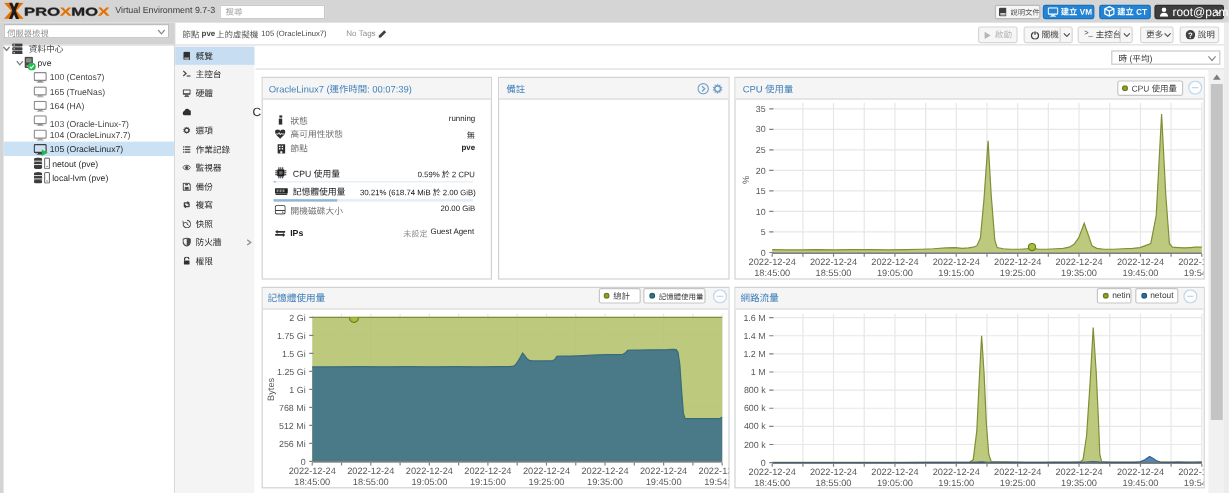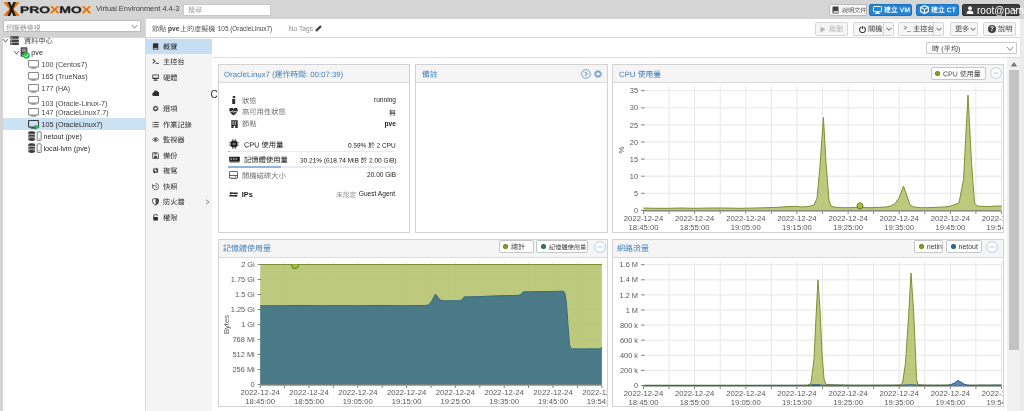--- a/index.html
+++ b/index.html
@@ -22,21 +22,21 @@
         <path d="M4.8 0.0 3.1 -2.6 1.5 0.0H0.1L2.3 -3.4L0.3 -6.5H1.7L3.1 -4.2L4.6 -6.5H6.0L4.0 -3.4L6.2 0.0Z" fill="#e57000" stroke="#e57000" stroke-width="0.35"></path>
       </g>
       <g transform="translate(26.64,0)">
         <path d="M6.0 0.0V-3.9Q6.0 -4.1 6.0 -4.2Q6.0 -4.3 6.0 -5.3Q5.7 -4.1 5.6 -3.6L4.4 0.0H3.4L2.3 -3.6L1.8 -5.3Q1.8 -4.3 1.8 -3.9V0.0H0.6V-6.5H2.4L3.6 -2.9L3.7 -2.5L3.9 -1.6L4.2 -2.7L5.4 -6.5H7.2V0.0Z M14.7 -3.3Q14.7 -2.3 14.3 -1.5Q13.9 -0.7 13.2 -0.3Q12.5 0.1 11.5 0.1Q9.9 0.1 9.1 -0.8Q8.2 -1.7 8.2 -3.3Q8.2 -4.8 9.1 -5.7Q9.9 -6.6 11.5 -6.6Q13.0 -6.6 13.9 -5.7Q14.7 -4.8 14.7 -3.3ZM13.4 -3.3Q13.4 -4.3 12.9 -4.9Q12.4 -5.5 11.5 -5.5Q10.6 -5.5 10.1 -4.9Q9.6 -4.3 9.6 -3.3Q9.6 -2.2 10.1 -1.6Q10.6 -1.0 11.5 -1.0Q12.4 -1.0 12.9 -1.6Q13.4 -2.2 13.4 -3.3Z" fill="#201e1e" stroke="#201e1e" stroke-width="0.35"></path>
       </g>
       <g transform="translate(41.78,0)">
         <path d="M4.8 0.0 3.1 -2.6 1.5 0.0H0.1L2.3 -3.4L0.3 -6.5H1.7L3.1 -4.2L4.6 -6.5H6.0L4.0 -3.4L6.2 0.0Z" fill="#e57000" stroke="#e57000" stroke-width="0.35"></path>
       </g>
     </g>
   </svg>
-<span style="position:absolute;left:96.0px;top:5.4px;font-size:7.4px;color:#3c3c3c;line-height:1;white-space:pre;">Virtual Environment 4.4-3</span>
+<span style="position:absolute;left:96.0px;top:5.4px;font-size:7.4px;color:#3c3c3c;line-height:1;white-space:pre;">Virtual Environment 9.7-3</span>
 <div class="abs" style="left:183px;top:3.5px;width:88px;height:12px;background:#fff;border:1px solid #c9c9c9"></div>
 <svg style="position:absolute;left:188.0px;top:4.6px;overflow:visible;" width="16" height="10" viewBox="0 -7.00 16 9.45">
     <path d="M2.4 -2.1V-1.7H3.1L2.8 -1.6C3.1 -1.1 3.5 -0.8 3.9 -0.4C3.3 -0.2 2.7 0.0 2.0 0.1C2.1 0.2 2.2 0.4 2.2 0.6C3.0 0.4 3.8 0.2 4.4 -0.1C5.0 0.2 5.7 0.4 6.4 0.6C6.5 0.4 6.7 0.2 6.8 0.1C6.1 -0.0 5.5 -0.2 4.9 -0.4C5.5 -0.8 5.9 -1.3 6.2 -2.0L5.9 -2.1L5.8 -2.1H4.6V-5.9H4.1V-2.1ZM5.5 -1.7C5.2 -1.3 4.9 -1.0 4.4 -0.7C4.0 -1.0 3.6 -1.3 3.4 -1.7ZM4.9 -5.4V-4.9H5.9V-4.2H4.9V-3.8H5.9V-3.1H4.9V-2.6H6.3V-5.4ZM3.5 -5.7C3.3 -5.5 2.8 -5.3 2.4 -5.2V-2.6H3.9V-3.1H2.9V-3.8H3.8V-4.2H2.9V-4.9C3.2 -5.0 3.6 -5.2 3.9 -5.3ZM1.1 -5.9V-4.5H0.3V-4.0H1.1V-2.5L0.3 -2.2L0.4 -1.7L1.1 -1.9V-0.1C1.1 -0.0 1.1 0.0 1.0 0.0C0.9 0.0 0.7 0.0 0.4 0.0C0.5 0.1 0.5 0.4 0.5 0.5C1.0 0.5 1.2 0.5 1.4 0.4C1.5 0.3 1.6 0.2 1.6 -0.1V-2.1L2.3 -2.4L2.2 -2.9L1.6 -2.6V-4.0H2.2V-4.5H1.6V-5.9Z M11.1 -2.8H12.7V-2.1H11.1ZM7.4 -4.7V-4.4H12.2V-3.9H8.3V-3.5H12.7V-4.3H13.6V-4.8H12.7V-5.5H8.3V-5.2H12.2V-4.7ZM8.5 -0.6C8.9 -0.4 9.4 -0.0 9.6 0.3L10.0 -0.1C9.7 -0.3 9.3 -0.7 8.9 -0.9H11.7V0.0C11.7 0.1 11.7 0.1 11.6 0.1C11.4 0.1 11.0 0.1 10.6 0.1C10.6 0.3 10.7 0.4 10.7 0.6C11.3 0.6 11.7 0.6 11.9 0.5C12.2 0.4 12.2 0.3 12.2 0.0V-0.9H13.7V-1.3H12.2V-1.8H13.3V-3.2H10.6V-1.8H11.7V-1.3H7.3V-0.9H8.8ZM7.5 -2.0 7.5 -1.6C8.2 -1.7 9.3 -1.7 10.3 -1.8V-2.2L9.1 -2.1V-2.8H10.2V-3.2H7.6V-2.8H8.6V-2.1Z" fill="#9a9a9a"></path>
   </svg>
 <div class="abs" style="left:829px;top:3.5px;width:37.5px;height:12px;background:#f6f6f6;border:1px solid #bbbbbb;border-radius:2px"></div>
 <svg class="abs" style="left:831.5px;top:5.5px" width="8" height="8" viewBox="0 0 8 8">
 <path d="M1.5 0.5 h5 v7 h-5 a1 1 0 0 1 -1-1 v-5 a1 1 0 0 1 1-1 z" fill="#3f3f3f"></path>
 <path d="M1.6 5.4 h4.4 M1.6 6.4 h4.4" stroke="#f6f6f6" stroke-width="0.8"></path>
 </svg>
 <svg style="position:absolute;left:842.3px;top:5.5px;overflow:visible;" width="26" height="9" viewBox="0 -6.10 26 8.23">
@@ -172,33 +172,33 @@
     <rect x="0.5" y="0.5" width="10" height="6.6" rx="1" fill="none" stroke="#8a8a8a" stroke-width="1.1"></rect>
     <rect x="3.6" y="7.4" width="3.8" height="1" fill="#8a8a8a"></rect>
     <rect x="2.6" y="8.5" width="5.8" height="1" fill="#8a8a8a"></rect>
   </svg>
 <span style="position:absolute;left:41.5px;top:72.6px;font-size:7.2px;color:#454545;line-height:1;white-space:pre;">165 (TrueNas)</span>
 <svg class="abs" style="left:27.5px;top:83.5px" width="11" height="9.6" viewBox="0 0 11 9.6">
     <rect x="0.5" y="0.5" width="10" height="6.6" rx="1" fill="none" stroke="#8a8a8a" stroke-width="1.1"></rect>
     <rect x="3.6" y="7.4" width="3.8" height="1" fill="#8a8a8a"></rect>
     <rect x="2.6" y="8.5" width="5.8" height="1" fill="#8a8a8a"></rect>
   </svg>
-<span style="position:absolute;left:41.5px;top:84.6px;font-size:7.2px;color:#454545;line-height:1;white-space:pre;">177 (HA)</span>
+<span style="position:absolute;left:41.5px;top:84.6px;font-size:7.2px;color:#454545;line-height:1;white-space:pre;">164 (HA)</span>
 <svg class="abs" style="left:27.5px;top:95.5px" width="11" height="9.6" viewBox="0 0 11 9.6">
     <rect x="0.5" y="0.5" width="10" height="6.6" rx="1" fill="none" stroke="#8a8a8a" stroke-width="1.1"></rect>
     <rect x="3.6" y="7.4" width="3.8" height="1" fill="#8a8a8a"></rect>
     <rect x="2.6" y="8.5" width="5.8" height="1" fill="#8a8a8a"></rect>
   </svg>
 <span style="position:absolute;left:41.5px;top:100px;font-size:7.2px;color:#454545;line-height:1;white-space:pre;">103 (Oracle-Linux-7)</span>
 <svg class="abs" style="left:27.5px;top:107.5px" width="11" height="9.6" viewBox="0 0 11 9.6">
     <rect x="0.5" y="0.5" width="10" height="6.6" rx="1" fill="none" stroke="#8a8a8a" stroke-width="1.1"></rect>
     <rect x="3.6" y="7.4" width="3.8" height="1" fill="#8a8a8a"></rect>
     <rect x="2.6" y="8.5" width="5.8" height="1" fill="#8a8a8a"></rect>
   </svg>
-<span style="position:absolute;left:41.5px;top:108.6px;font-size:7.2px;color:#454545;line-height:1;white-space:pre;">147 (OracleLinux7.7)</span>
+<span style="position:absolute;left:41.5px;top:108.6px;font-size:7.2px;color:#454545;line-height:1;white-space:pre;">104 (OracleLinux7.7)</span>
 <svg class="abs" style="left:27.5px;top:119.5px" width="11" height="9.6" viewBox="0 0 11 9.6">
     <rect x="0.5" y="0.5" width="10" height="6.6" rx="1" fill="none" stroke="#3c3c3c" stroke-width="1.1"></rect>
     <rect x="3.6" y="7.4" width="3.8" height="1" fill="#3c3c3c"></rect>
     <rect x="2.6" y="8.5" width="5.8" height="1" fill="#3c3c3c"></rect>
   </svg>
 <svg class="abs" style="left:33.5px;top:124.3px" width="6.5" height="6.5" viewBox="0 0 6.5 6.5">
     <path d="M0.8 0.5 L5.9 3.2 L0.8 6 Z" fill="#1fba4a"></path>
   </svg>
 <span style="position:absolute;left:41.5px;top:120.6px;font-size:7.2px;color:#2a2a2a;line-height:1;white-space:pre;">105 (OracleLinux7)</span>
 <svg class="abs" style="left:27.5px;top:131.3px" width="14" height="10" viewBox="0 0 14 10">

